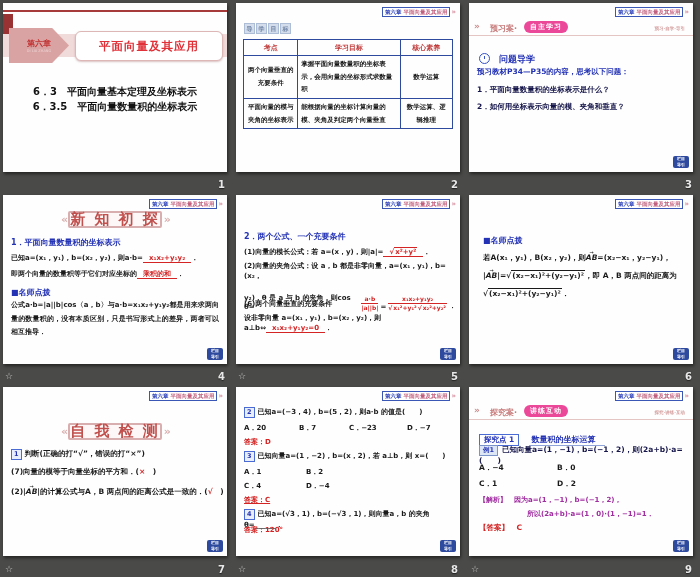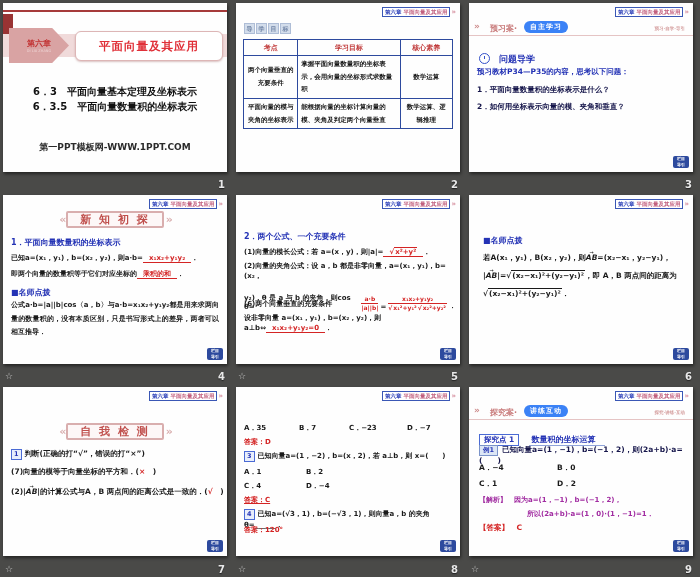--- a/index.html
+++ b/index.html
@@ -22,30 +22,30 @@
   .chip{position:absolute;top:4px;right:6px;display:flex;align-items:center;}
   .chipbox{border:1px solid #3a57b5;padding:0 2px;font-size:5.5px;font-weight:bold;line-height:8px;background:#fff;white-space:nowrap;}
   .chip .c1{color:#2a3eb8;}
   .chip .c2{color:#c2607f;margin-left:2px;}
   .chiparr{color:#d48a9a;font-size:7px;font-weight:bold;letter-spacing:-2px;margin-left:1px;}
 
   
   .secbar{position:absolute;top:17px;left:0;width:224px;height:15px;border-bottom:1px solid #e5c4c4;}
   .secchev{position:absolute;left:5px;top:1px;color:#cf8f8f;font-size:9px;font-weight:bold;letter-spacing:-2px;}
   .seclabel{position:absolute;left:21px;top:3px;color:#c97c7c;font-weight:bold;font-size:8px;}
-  .secbadge{position:absolute;left:55px;top:1px;background:#3b82f6;color:#fff;font-weight:bold;font-size:7px;padding:1px 6px;border-radius:7px;letter-spacing:1px;}
+  .secbadge{position:absolute;left:55px;top:1px;background:#ec4899;color:#fff;font-weight:bold;font-size:7px;padding:1px 6px;border-radius:7px;letter-spacing:1px;}
   .secnote{position:absolute;right:8px;top:6px;color:#d49c9c;font-size:4.5px;font-weight:bold;}
 
   
   .cbadge{position:absolute;right:4px;bottom:4px;width:16px;height:12px;background:#2d4a9e;border-radius:2px;color:#fff;font-size:4px;line-height:6px;text-align:center;font-weight:bold;}
 
   
   .midbadge{position:absolute;left:0;right:0;display:flex;justify-content:center;align-items:center;gap:2px;}
   .mb-chev{color:#d9aeae;font-size:11px;font-weight:bold;letter-spacing:-2px;}
-  .mb-box{border:2px solid #d9aeae;color:#c0504d;font-weight:bold;font-size:11px;padding:0 12px;background:#fdf7f7;border-radius:2px;letter-spacing:2px;line-height:13px;}
+  .mb-box{border:2px solid #d9aeae;color:#c0504d;font-weight:bold;font-size:15px;padding:0 0;background:#fdf7f7;border-radius:2px;letter-spacing:2px;line-height:13px;}
 
   .bluehead{color:#2433b5;font-weight:bold;font-size:8px;}
   .txt{color:#1a1a1a;font-weight:bold;font-size:7px;}
   .navytxt{color:#15154a;font-weight:bold;font-size:7.5px;}
   .blank{color:#d42424;border-bottom:1px solid #d42424;padding:0 6px;font-weight:bold;}
   .red{color:#d42424;font-weight:bold;}
   .purple{color:#a12ca1;font-weight:bold;font-size:7px;}
   .abs{position:absolute;}
 
   .frac{display:inline-block;text-align:center;vertical-align:middle;color:#d42424;font-size:6px;line-height:1.25;margin:0 2px;font-weight:bold;}
@@ -94,21 +94,20 @@
       <div class="s1-topline"></div>
       <div class="s1-tab">第六章</div>
       <div class="s1-band"></div>
       <div class="s1-arrow">
         <span class="ch">第六章</span>
         <span class="py">DI LIU ZHANG</span>
       </div>
       <div class="s1-titlebox">平面向量及其应用</div>
       <div class="s1-sub" style="top:82px;">6．3　平面向量基本定理及坐标表示</div>
       <div class="s1-sub" style="top:97px;">6．3.5　平面向量数量积的坐标表示</div>
-      <div class="s1-footer" style="top:138px;">第一PPT模板网-WWW.1PPT.COM</div>
     </div>
     <div class="pagenum">1</div>
   </div>
 
   <div class="cell">
     <div class="slide">
       <div class="chip">
         <span class="chipbox"><span class="c1">第六章</span><span class="c2">平面向量及其应用</span></span>
         <span class="chiparr">»</span>
       </div>
@@ -265,22 +264,25 @@
     <div class="star">☆</div>
     <div class="pagenum">7</div>
   </div>
 
   <div class="cell">
     <div class="slide">
       <div class="chip">
         <span class="chipbox"><span class="c1">第六章</span><span class="c2">平面向量及其应用</span></span>
         <span class="chiparr">»</span>
       </div>
+      <div class="abs txt" style="left:8px;top:20px;">
+        <span class="nbox">2</span><span>已知a=(−3，4)，b=(5，2)，则a·b 的值是(　　)</span>
+      </div>
       <div class="abs txt" style="left:8px;top:36px;width:210px;display:flex;">
-        <span style="width:55px;">A．35</span>
+        <span style="width:55px;">A．20</span>
         <span style="width:50px;">B．7</span>
         <span style="width:58px;">C．−23</span>
         <span>D．−7</span>
       </div>
       <div class="abs red" style="left:8px;top:50px;font-size:7px;">答案：D</div>
       <div class="abs txt" style="left:8px;top:64px;">
         <span class="nbox">3</span><span>已知向量a=(1，−2)，b=(x，2)，若 a⊥b，则 x=(　　)</span>
       </div>
       <div class="abs txt" style="left:8px;top:80px;width:150px;display:flex;">
         <span style="width:62px;">A．1</span>

